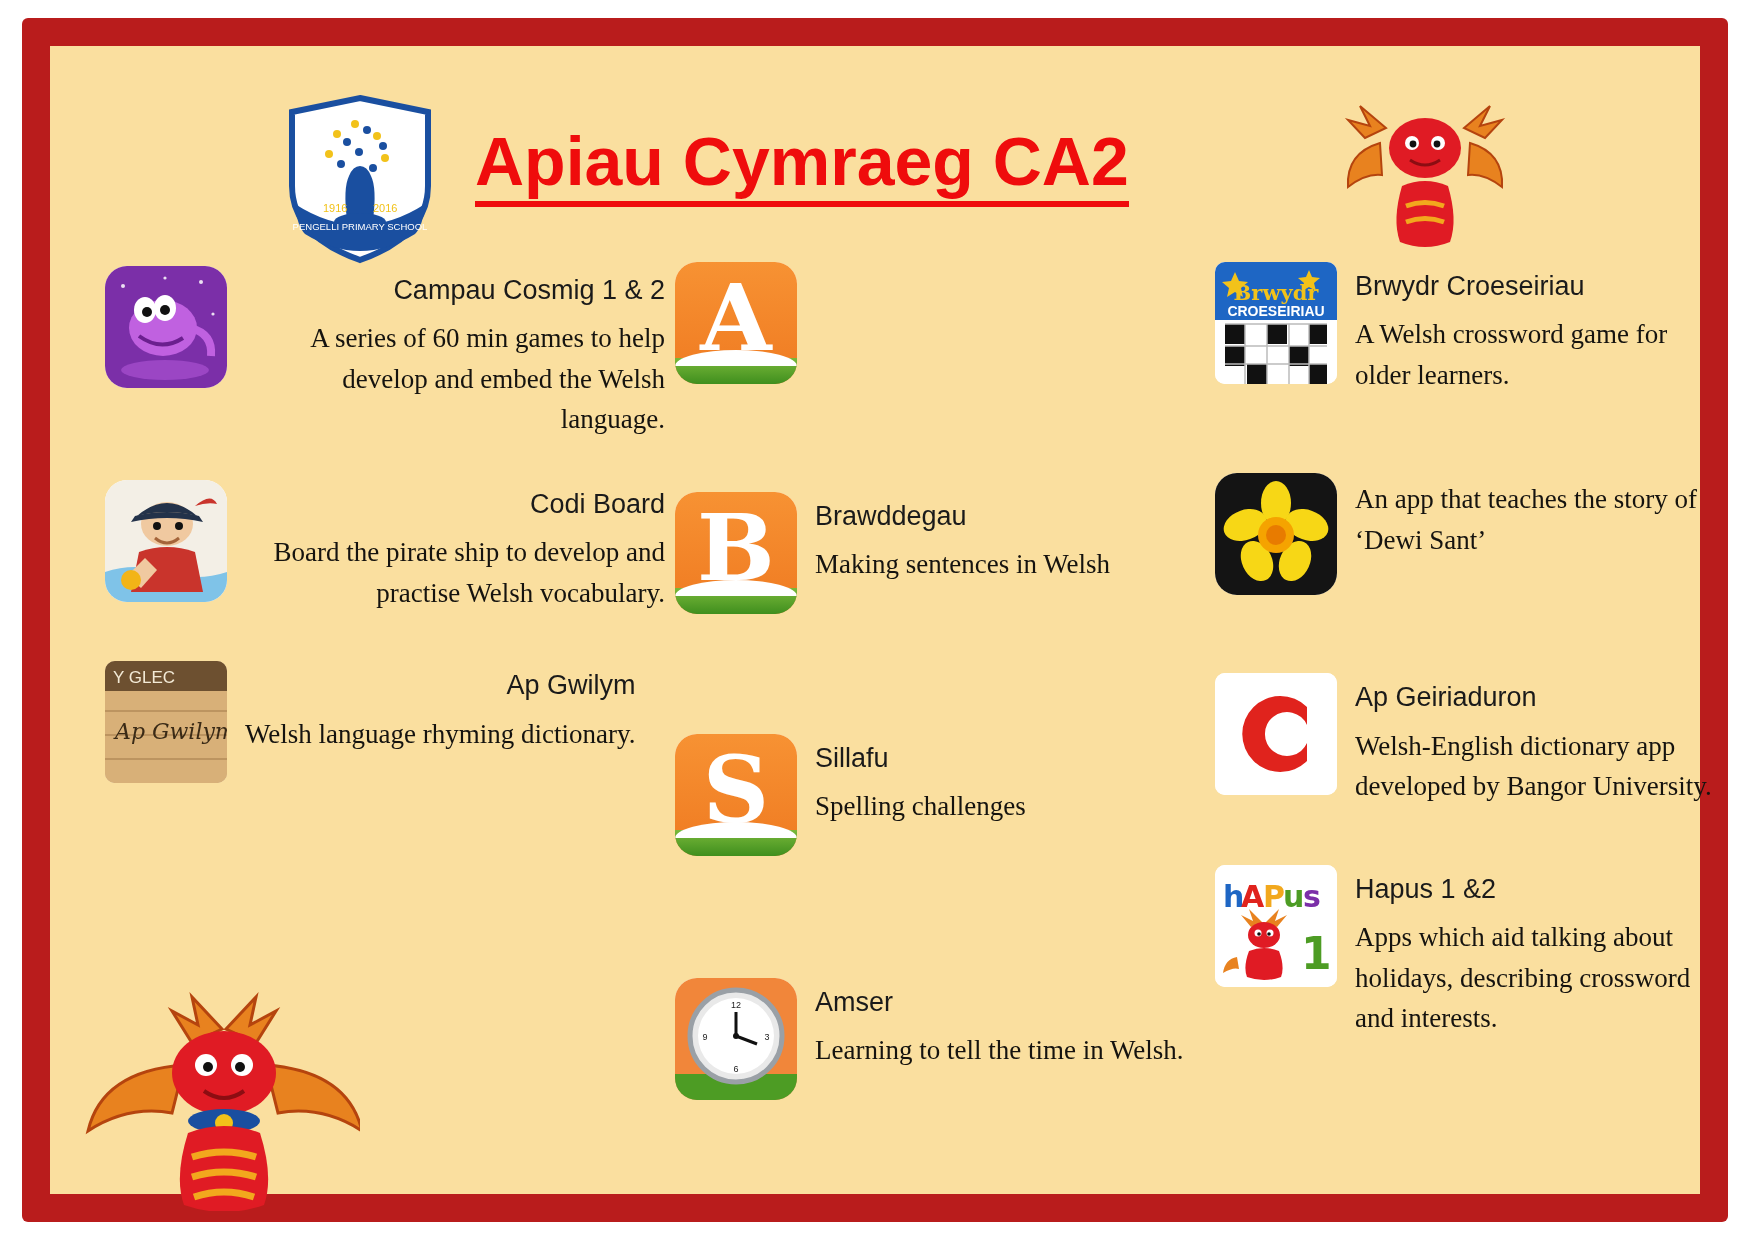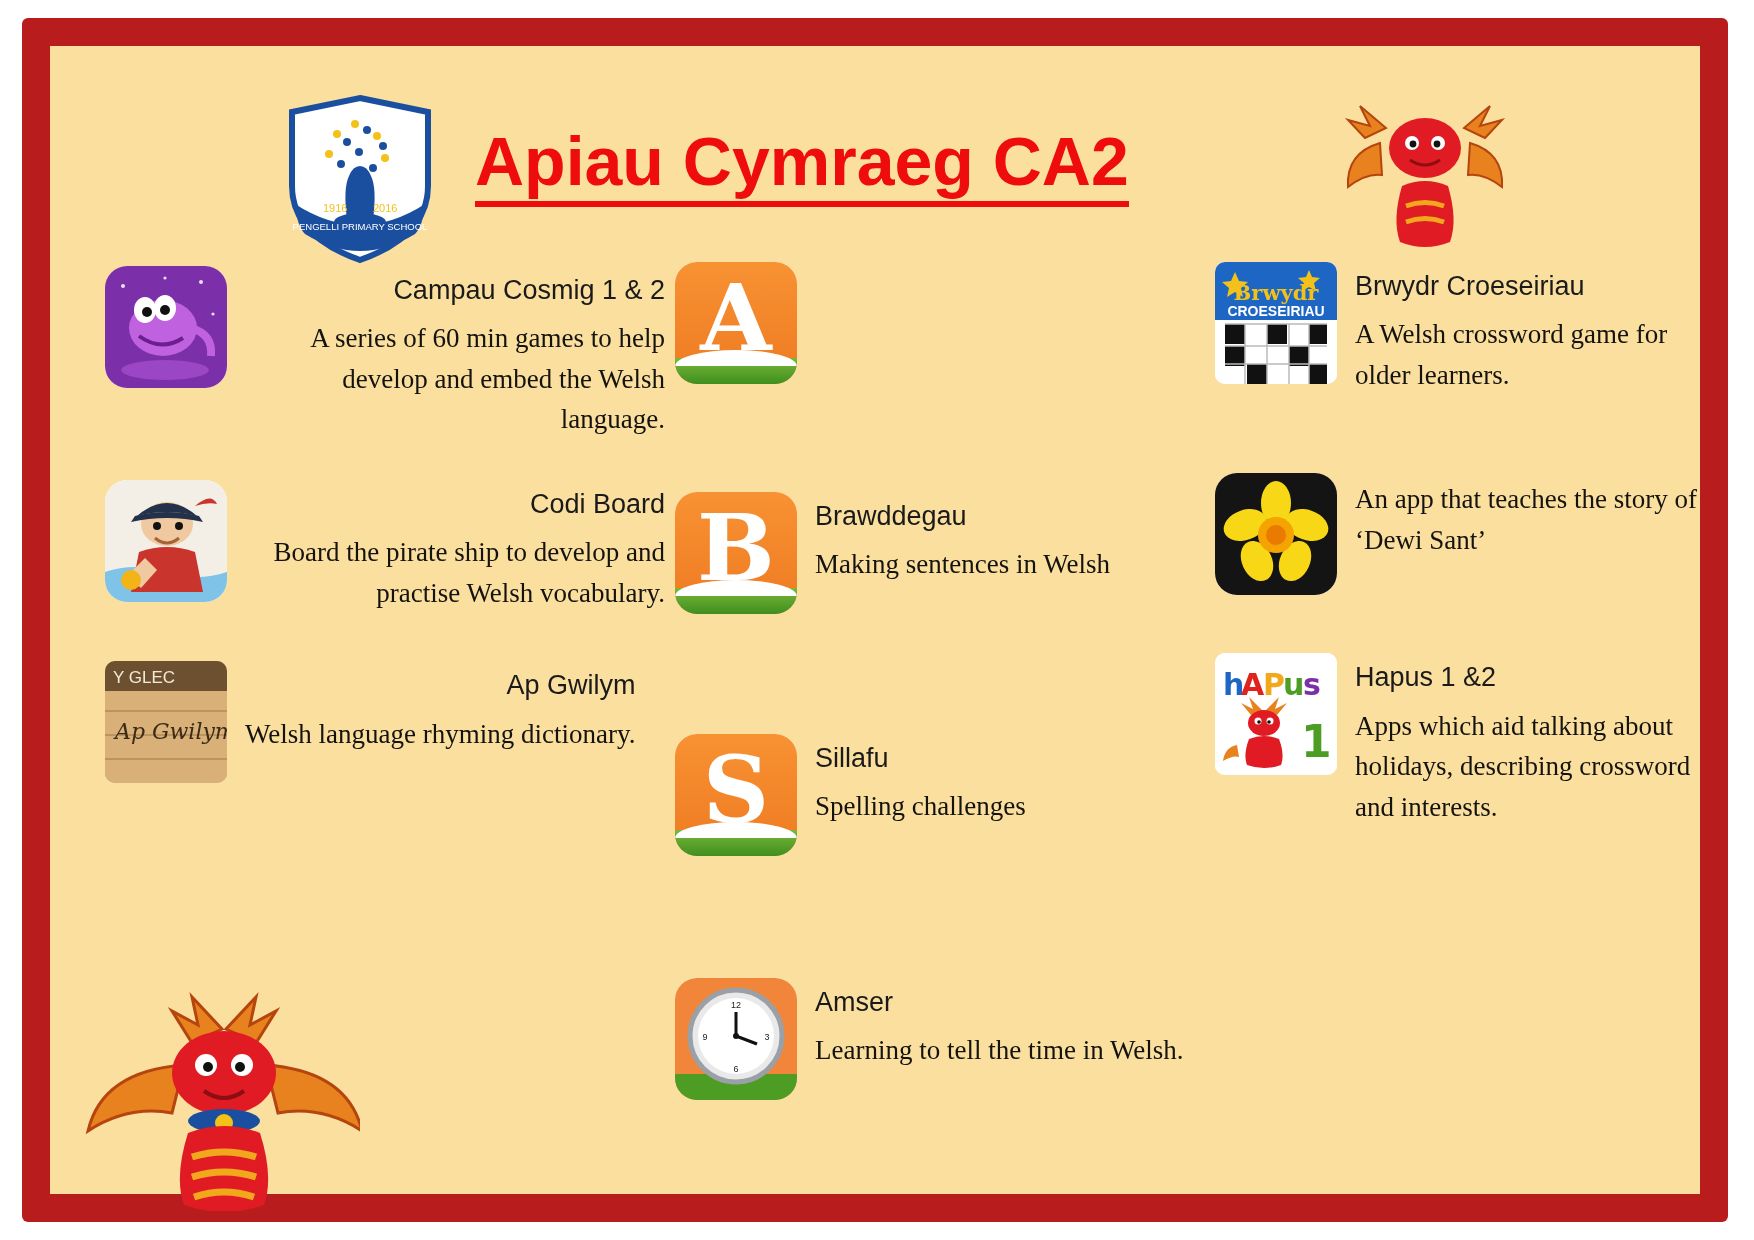--- a/index.html
+++ b/index.html
@@ -415,20 +415,32 @@
               </g>
               <circle cx="61" cy="62" r="18" fill="#f5a300"></circle>
               <circle cx="61" cy="62" r="10" fill="#e87b00"></circle>
             </svg>
           </div>
           <div class="texts">
             <div class="app-desc">An app that teaches the story of ‘Dewi Sant’</div>
           </div>
         </div>
 
+        <div class="item" style="margin-top:78px">
+          <div class="icon-box sq">
+            <svg viewBox="0 0 122 122" width="122" height="122">
+              <rect width="122" height="122" fill="#ffffff"></rect>
+              <path d="M92 34 A38 38 0 1 0 92 88 L92 70 A22 22 0 1 1 92 52 Z" fill="#e0231d"></path>
+            </svg>
+          </div>
+          <div class="texts">
+            <div class="app-name">Ap Geiriaduron</div>
+            <div class="app-desc">Welsh-English dictionary app developed by Bangor University.</div>
+          </div>
+        </div>
 
         <div class="item" style="margin-top:58px">
           <div class="icon-box sq">
             <svg viewBox="0 0 122 122" width="122" height="122">
               <rect width="122" height="122" fill="#ffffff"></rect>
               <g font-family="DejaVu Sans, sans-serif" font-weight="bold" font-size="30">
                 <text x="8" y="42" fill="#1e66c4">h</text>
                 <text x="26" y="42" fill="#e0231d">A</text>
                 <text x="48" y="42" fill="#f2a81d">P</text>
                 <text x="68" y="42" fill="#4d9c24">u</text>

